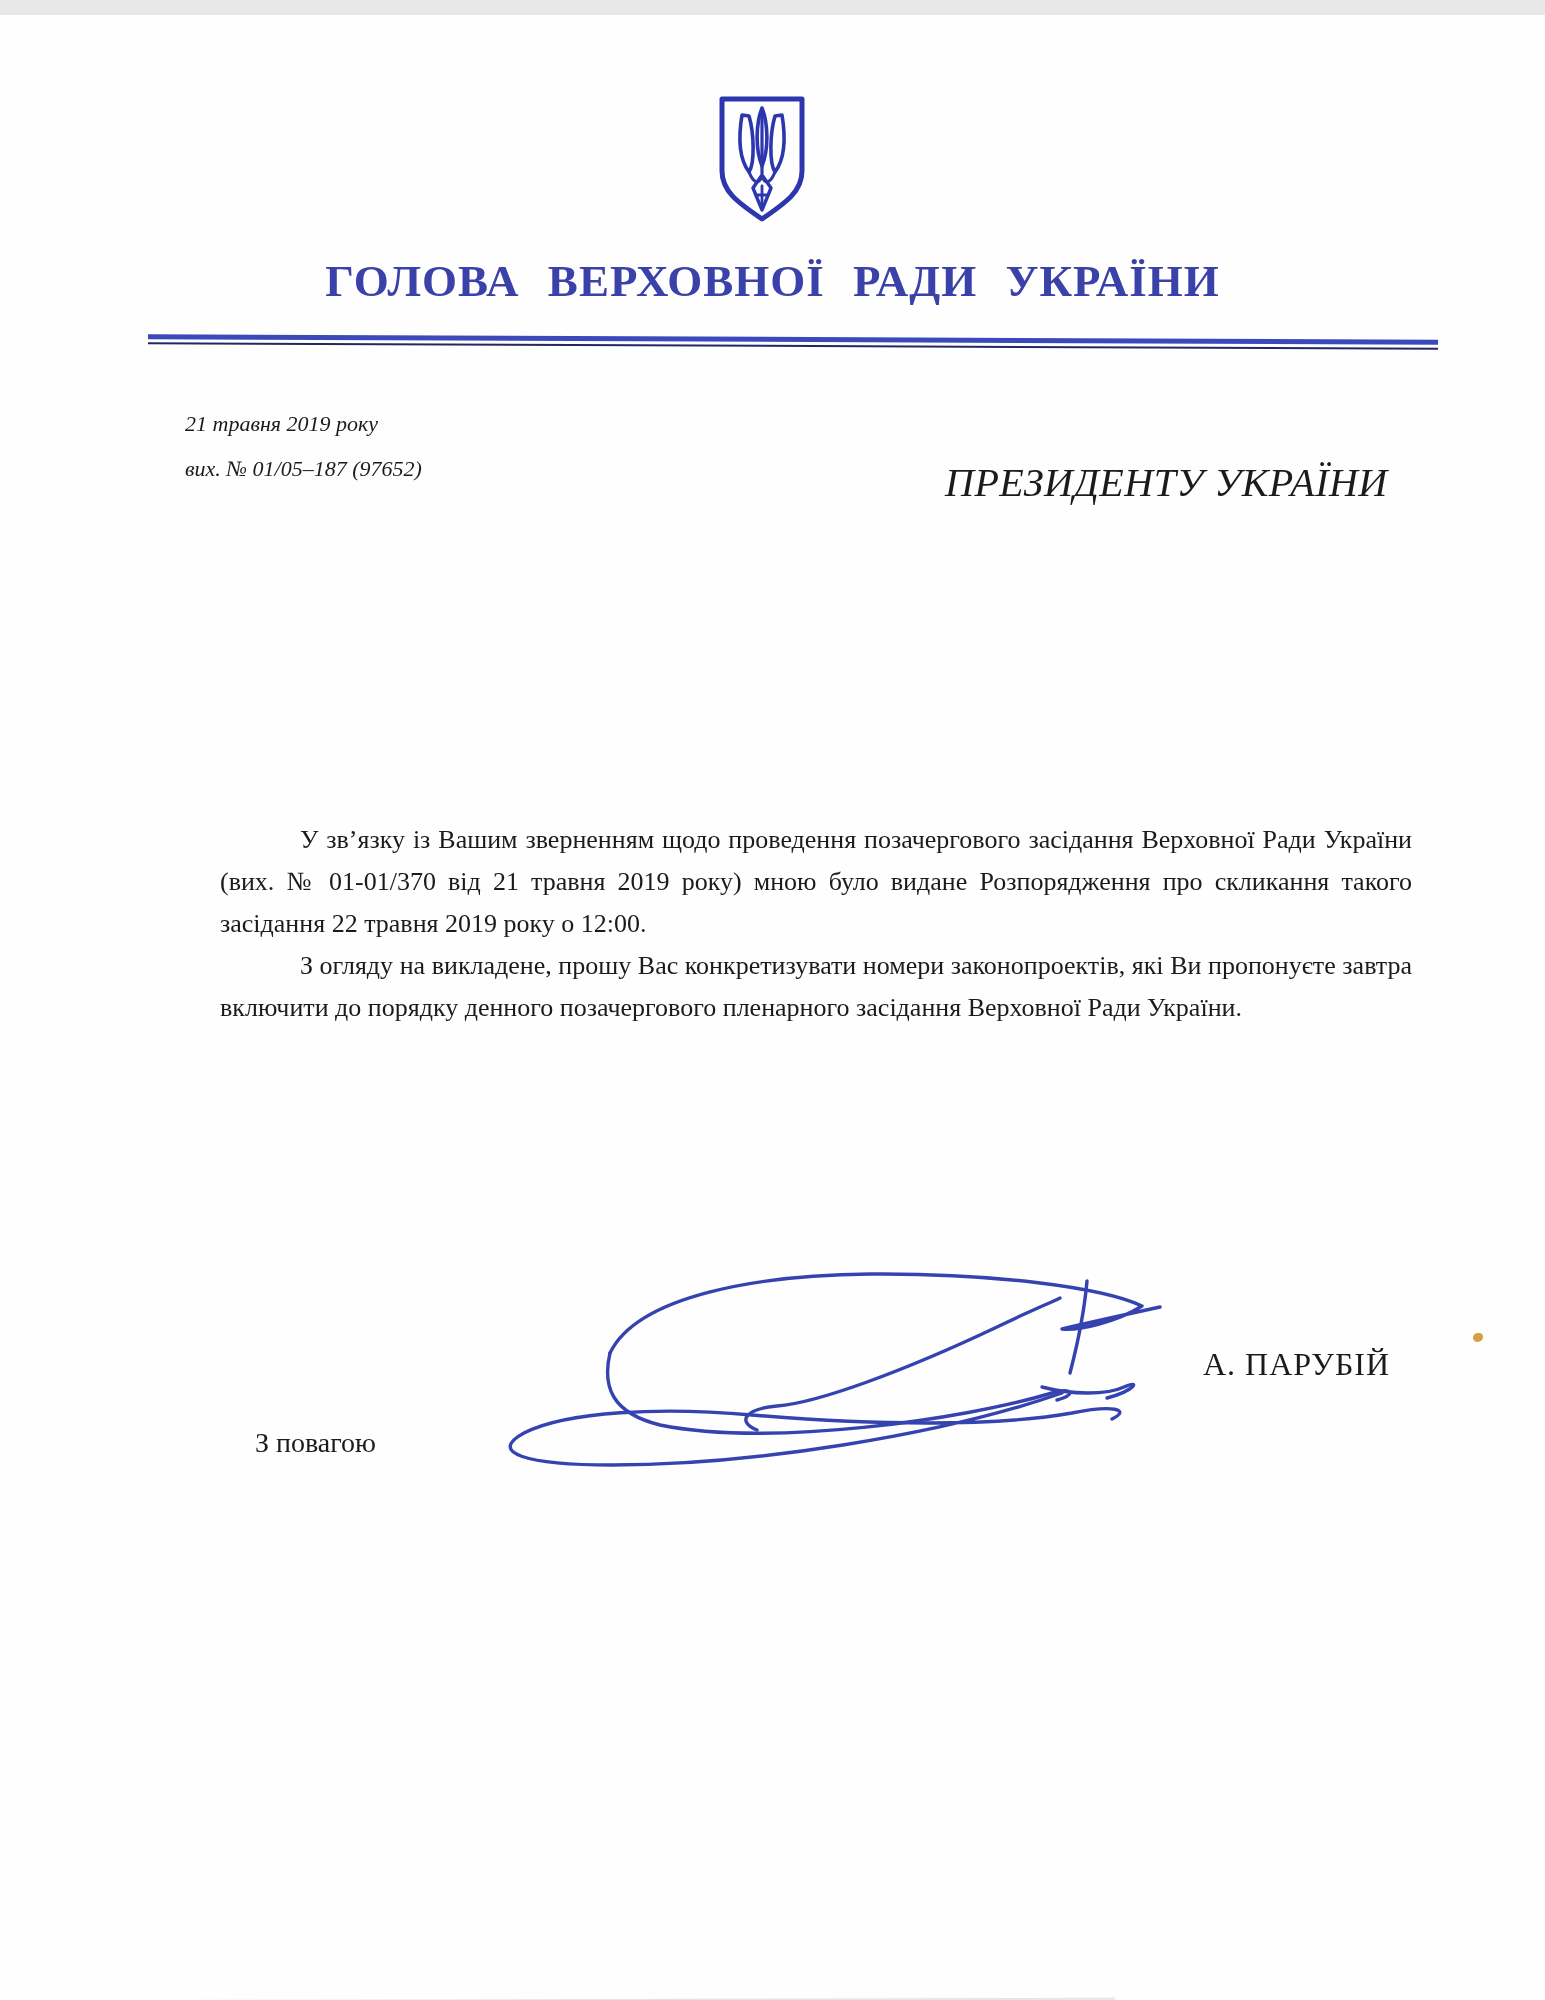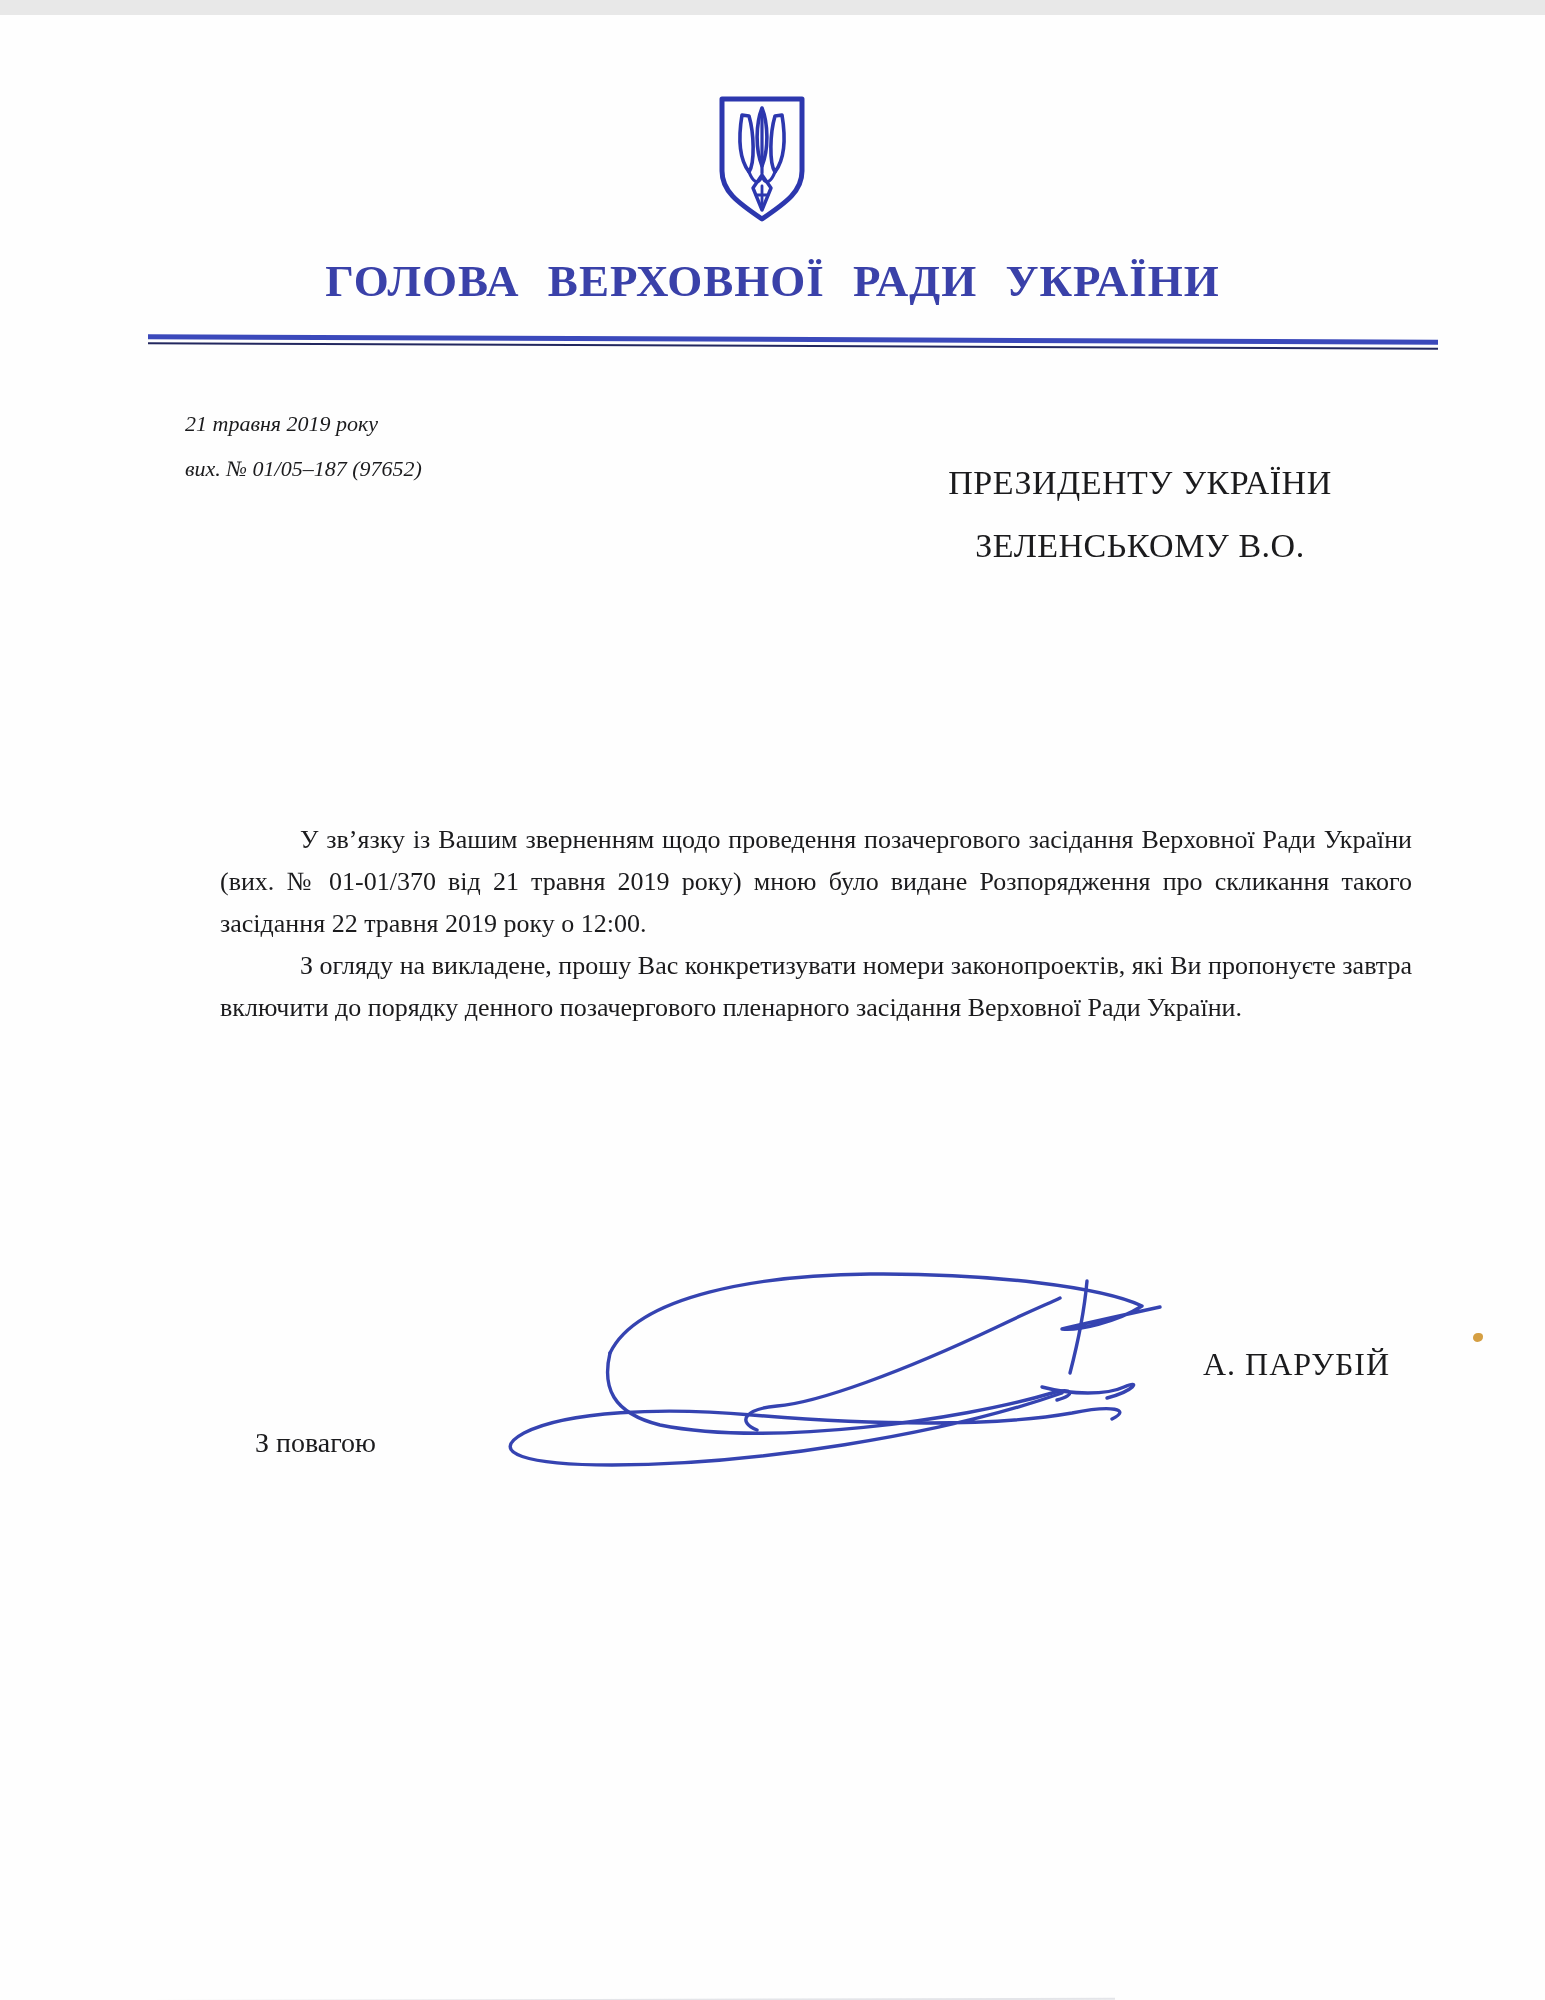--- a/index.html
+++ b/index.html
@@ -49,24 +49,25 @@
     line-height: 45px;
     white-space: nowrap;
   }
 
   
   .addressee {
     position: absolute;
     left: 945px; top: 436px;
     width: 390px;
     text-align: center;
-    font-size: 34px;
+    font-size: 40px;
     line-height: 63px;
     letter-spacing: 0.5px;
     white-space: nowrap;
+    font-style: italic;
   }
 
   
   .salutation {
     position: absolute;
     left: 220px; top: 740px;
     width: 1192px;
     text-align: center;
     font-size: 35px;
   }
@@ -146,21 +147,20 @@
     <div class="rule-thin"></div>
   </div>
 
   <div class="ref-block">
     <div>21 травня 2019 року</div>
     <div>вих. № 01/05–187 (97652)</div>
   </div>
 
   <div class="addressee">
     <div>ПРЕЗИДЕНТУ УКРАЇНИ</div>
-    <div>ЗЕЛЕНСЬКОМУ В.О.</div>
   </div>
 
 
   <div class="letter-body">
     <p>У зв’язку із Вашим зверненням щодо проведення позачергового засідання Верховної Ради України (вих. № 01-01/370 від 21 травня 2019 року) мною було видане Розпорядження про скликання такого засідання 22 травня 2019 року о 12:00.</p>
     <p>З огляду на викладене, прошу Вас конкретизувати номери законопроектів, які Ви пропонуєте завтра включити до порядку денного позачергового пленарного засідання Верховної Ради України.</p>
   </div>
 
   <div class="closing">З повагою</div>
 

